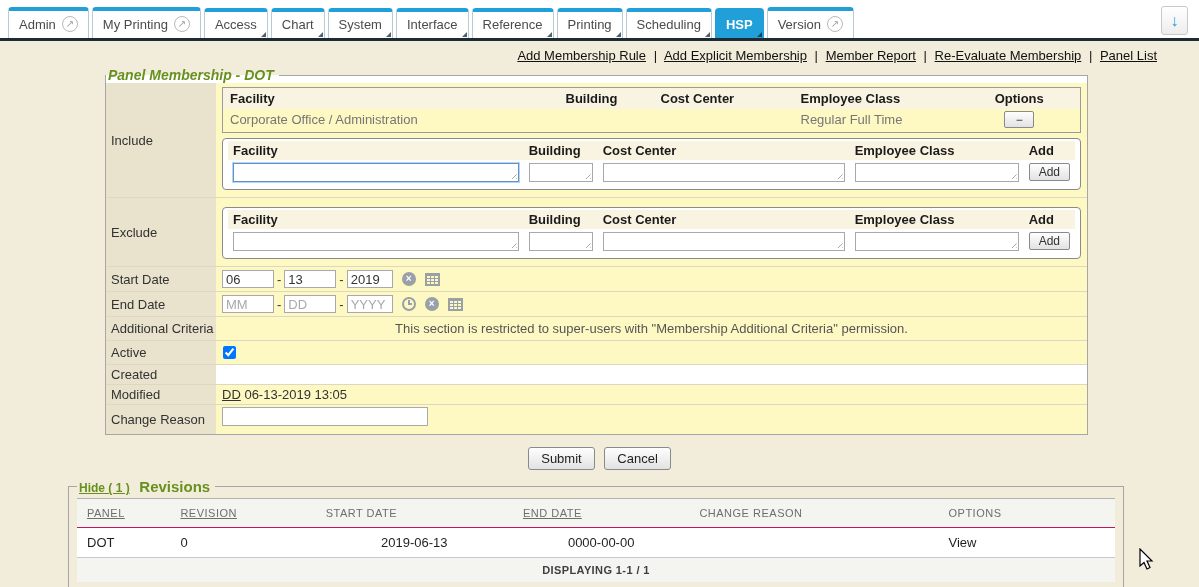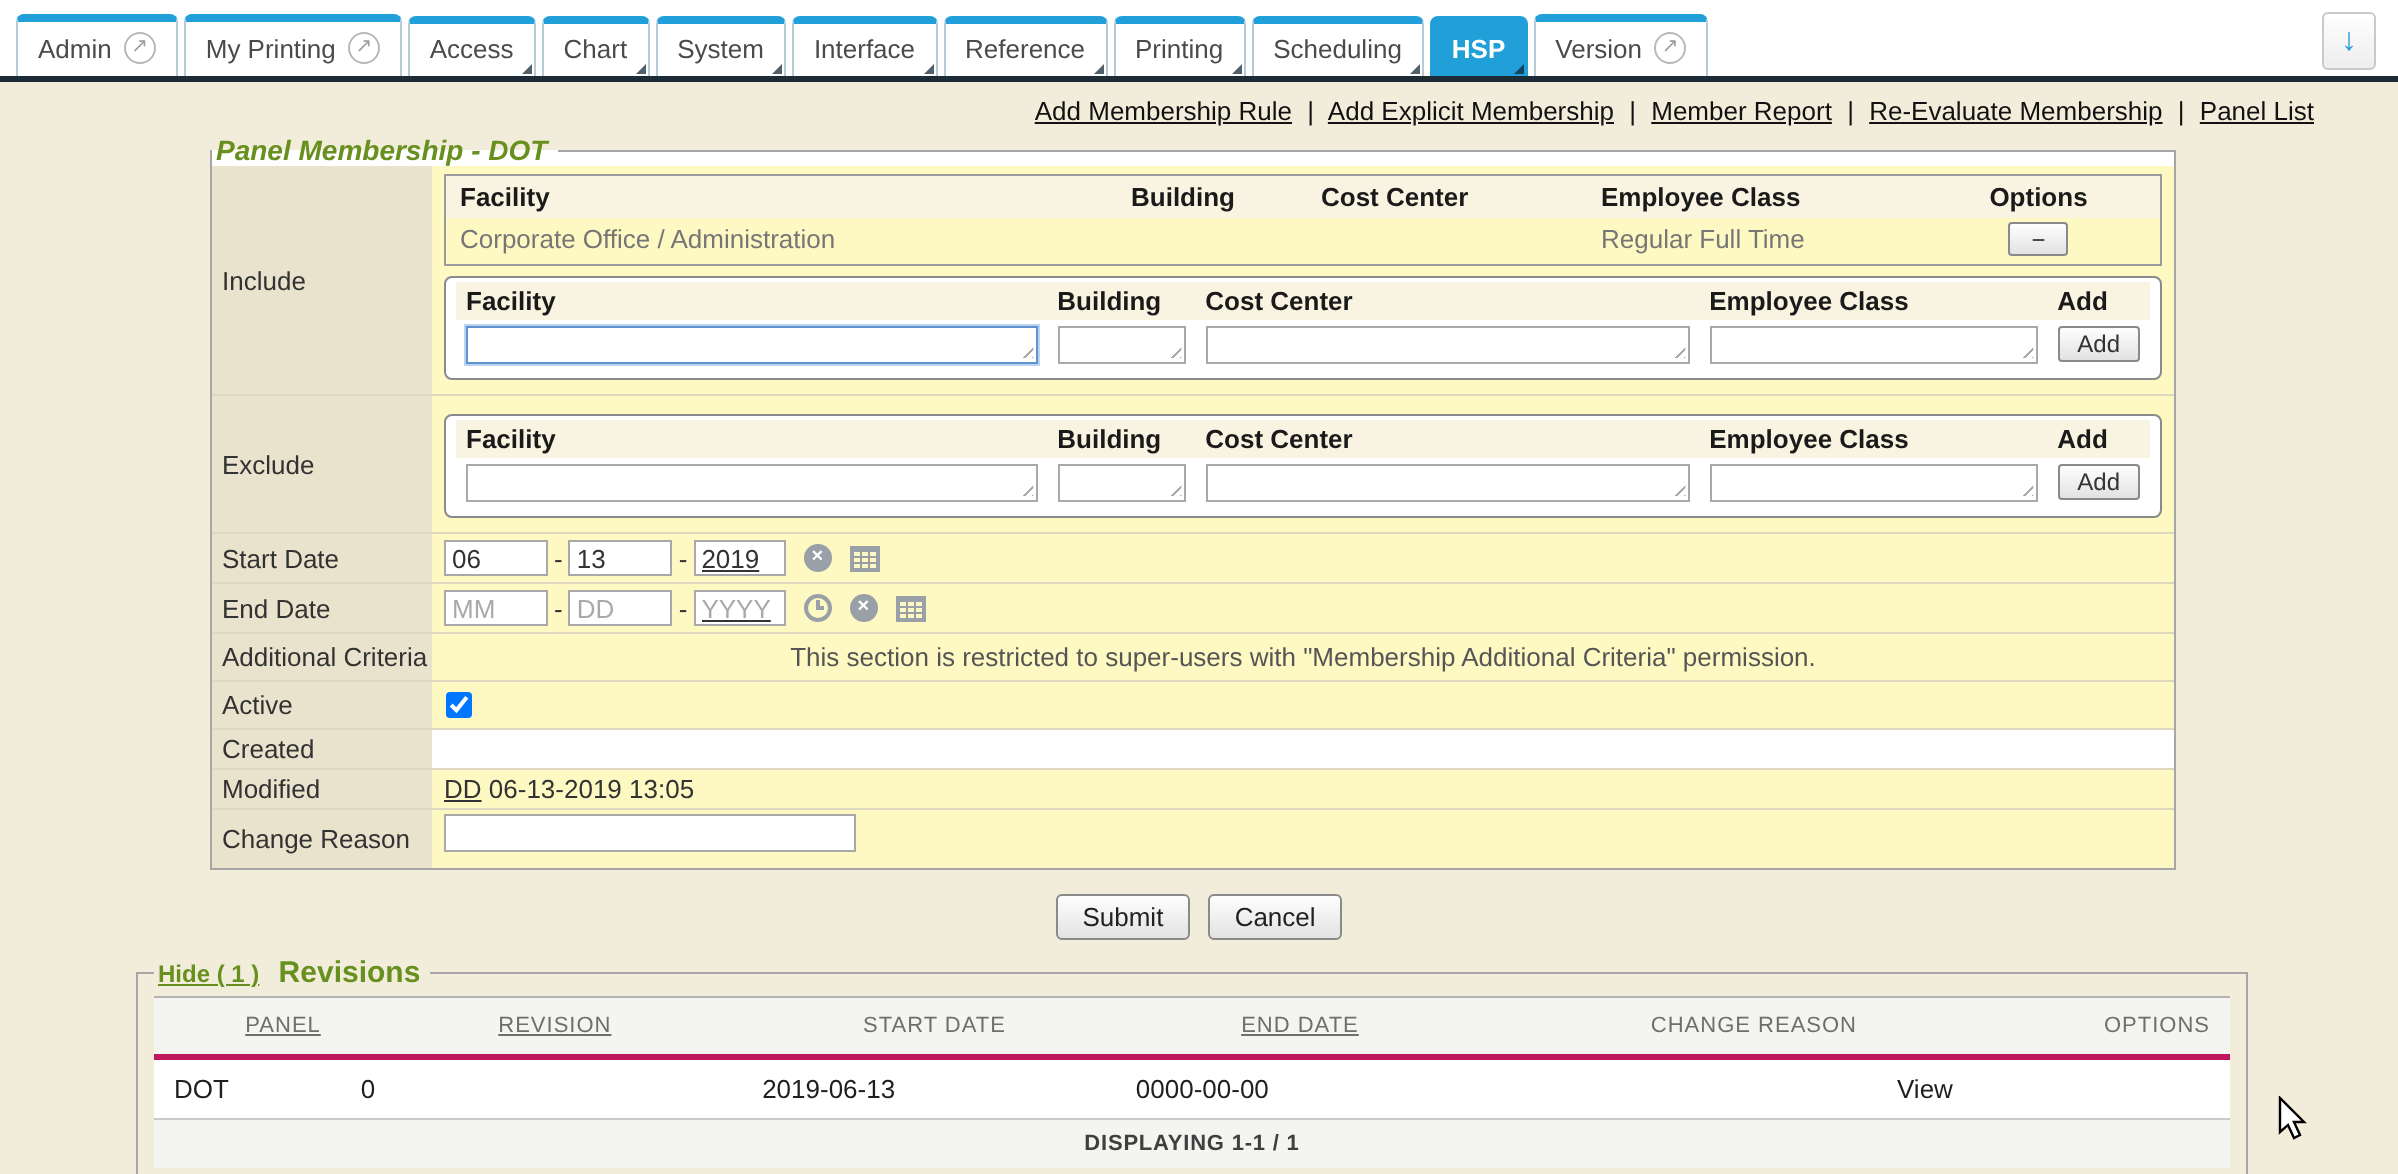--- a/index.html
+++ b/index.html
@@ -91,21 +91,21 @@
   .add-btn {
     padding:1px 9px; font-size:12px; color:#333; cursor:pointer; font-family:inherit;
     background:linear-gradient(#fefefe,#e2e2e2); border:1px solid #8a8a8a; border-radius:2px;
   }
   
   .date-line { display:flex; align-items:center; gap:3px; padding:1px 0; }
   .date-input {
     height:18px; width:52px; border:1px solid #a9a9a9; padding:1px 3px;
     font-size:13px; font-family:inherit; color:#333;
   }
-  .date-input.yyyy { width:46px;text-decoration:underline; }
+  .date-input.yyyy { width:46px; }
   .date-input::placeholder { color:#a9a9a9; }
   .dash { color:#333; }
   .icon-clear {
     display:inline-block; width:14px; height:14px; border-radius:50%;
     background:#99a0a7; color:#fff; font-size:10px; line-height:14px;
     text-align:center; font-weight:bold; margin-left:6px; cursor:pointer;
   }
   .icon-cal {
     display:inline-block; width:15px; height:13px; margin-left:6px; cursor:pointer;
     border:1px solid #99a0a7; border-top:3px solid #99a0a7;
@@ -132,21 +132,21 @@
     border:1px solid #8a8a8a; border-radius:3px; background:linear-gradient(#fefefe,#e2e2e2);
     margin:0 3px;
   }
   
   fieldset.rev { margin:2px 0 0 68px; width:1056px; border:1px solid #a6a6a6; padding:3px 8px 8px 8px; }
   .hide-link { color:#67901e; font-weight:bold; font-size:12px; text-decoration:underline; margin-right:6px; cursor:pointer; }
   .rev-title { color:#67901e; font-weight:bold; font-size:15px; }
   table.rtable { width:100%; border-collapse:collapse; background:#fff; border-top:1px solid #b2b2b2; }
   .rtable th {
     background:#f4f4f1; color:#6e6e6e; font-weight:normal; font-size:11px;
-    letter-spacing:.5px; text-align:right; padding:8px 10px; border-bottom:3px solid #be185d;
+    letter-spacing:.5px; text-align:left; padding:8px 10px; border-bottom:1px solid #be185d;
   }
   .rtable th.u { text-decoration:underline; cursor:pointer; }
   .rtable td { padding:7px 10px; color:#1f1f1f; border-bottom:1px solid #c9c9c9; background:#fff; }
   .rtable td.center { text-align:center; }
   .rtable .footer-cell {
     background:#f4f4f1; text-align:center; color:#3f3f3f; font-size:11px;
     font-weight:bold; letter-spacing:.4px; border-bottom:none; padding:6px;
   }
   .rw-panel{width:9%;} .rw-rev{width:14%;} .rw-start{width:19%;} .rw-end{width:17%;} .rw-cr{width:24%;} .rw-opt{width:17%;}
   .cursor { position:absolute; left:1138px; top:548px; pointer-events:none; }

